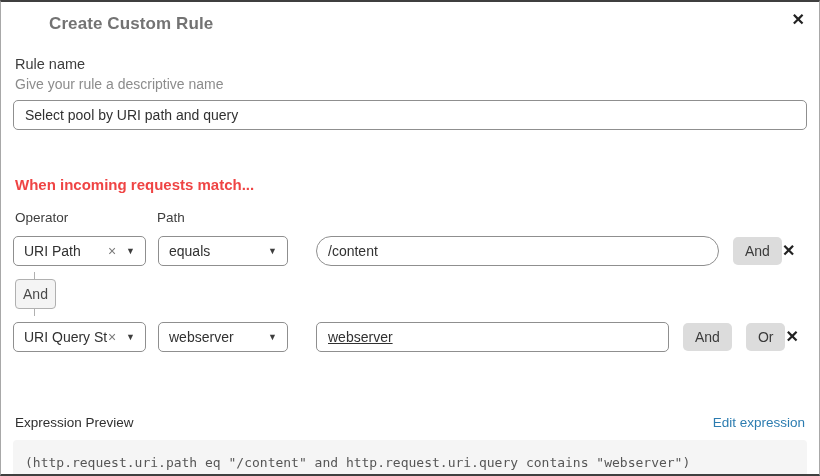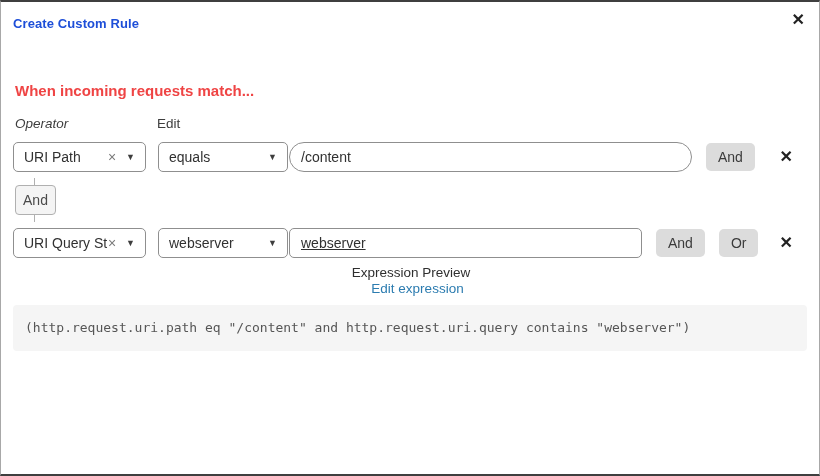--- a/index.html
+++ b/index.html
@@ -30,25 +30,26 @@
     color: #222;
     cursor: pointer;
     line-height: 20px;
     padding: 2px 4px;
     background: none;
     border: none;
     font-family: "Liberation Sans", sans-serif;
   }
   .title {
     padding-top: 9px;
-    font-size: 13px;
+    font-size: 17px;
     font-weight: 700;
-    color: #1d4ed8;
+    color: #737373;
     line-height: 25px;
     letter-spacing: 0.1px;
+    margin-left: 36px;
   }
   
   .rule-label {
     margin-top: 18px;
     margin-left: 2px;
     font-size: 14.5px;
     color: #3d3d3d;
     line-height: 20px;
   }
   .rule-hint {
@@ -82,21 +83,21 @@
     line-height: 19px;
   }
   .col-labels {
     display: flex;
     margin-top: 16px;
     margin-left: 2px;
     font-size: 13.5px;
     color: #3d3d3d;
   }
   .col-labels .col-field { width: 143px; }
-  .col-labels .col-operator { width: 142px; font-style: italic; }
+  .col-labels .col-operator { width: 142px; }
   .cond-row {
     display: flex;
     align-items: center;
     margin-top: 5px;
     height: 42px;
   }
   .select {
     display: flex;
     align-items: center;
     height: 30px;
@@ -117,21 +118,21 @@
     line-height: 14px;
     cursor: pointer;
   }
   .select .caret {
     margin-left: 10px;
     font-size: 9px;
     color: #3d3d3d;
     line-height: 9px;
   }
   .w-field { width: 133px; margin-right: 12px; }
-  .w-operator { width: 130px; margin-right: 1px; }
+  .w-operator { width: 130px; margin-right: 28px; }
   .value-input {
     height: 30px;
     border: 1px solid #8f8f8f;
     border-radius: 5px;
     padding: 0 11px;
     font-size: 14px;
     color: #313131;
     font-family: "Liberation Sans", sans-serif;
     background: #fff;
     outline: none;
@@ -190,22 +191,22 @@
     align-items: center;
     justify-content: center;
     font-size: 14px;
     color: #4a4a4a;
   }
   
   .expr-header {
     display: flex;
     align-items: center;
     justify-content: space-between;
-    margin-left: 2px;
-    flex-direction: column;
+    margin-top: 56px;
+    margin-left: 2px;
   }
   .expr-label {
     font-size: 13.5px;
     color: #2f2f2f;
     line-height: 17px;
   }
   .expr-edit-link {
     font-size: 13.5px;
     color: #2c7cb0;
     text-decoration: none;
@@ -229,27 +230,32 @@
 </style>
 </head>
 <body>
 
 <div class="modal">
 
   <button class="close-btn">✕</button>
 
   <h1 class="title">Create Custom Rule</h1>
 
+  <div>
+    <div class="rule-label">Rule name</div>
+    <div class="rule-hint">Give your rule a descriptive name</div>
+    <input class="text-input" type="text" value="Select pool by URI path and query" style="">
+  </div>
 
   <div>
     <div class="match-heading">When incoming requests match...</div>
 
     <div class="col-labels">
       <span class="col-operator">Operator</span>
-      <span class="col-value">Edit</span>
+      <span class="col-value">Path</span>
     </div>
 
     <div class="cond-row">
       <div class="select w-field">
         <span class="sel-text">URI Path</span>
         <span class="clear-x">×</span>
         <span class="caret">▼</span>
       </div>
       <div class="select w-operator">
         <span class="sel-text">equals</span>

